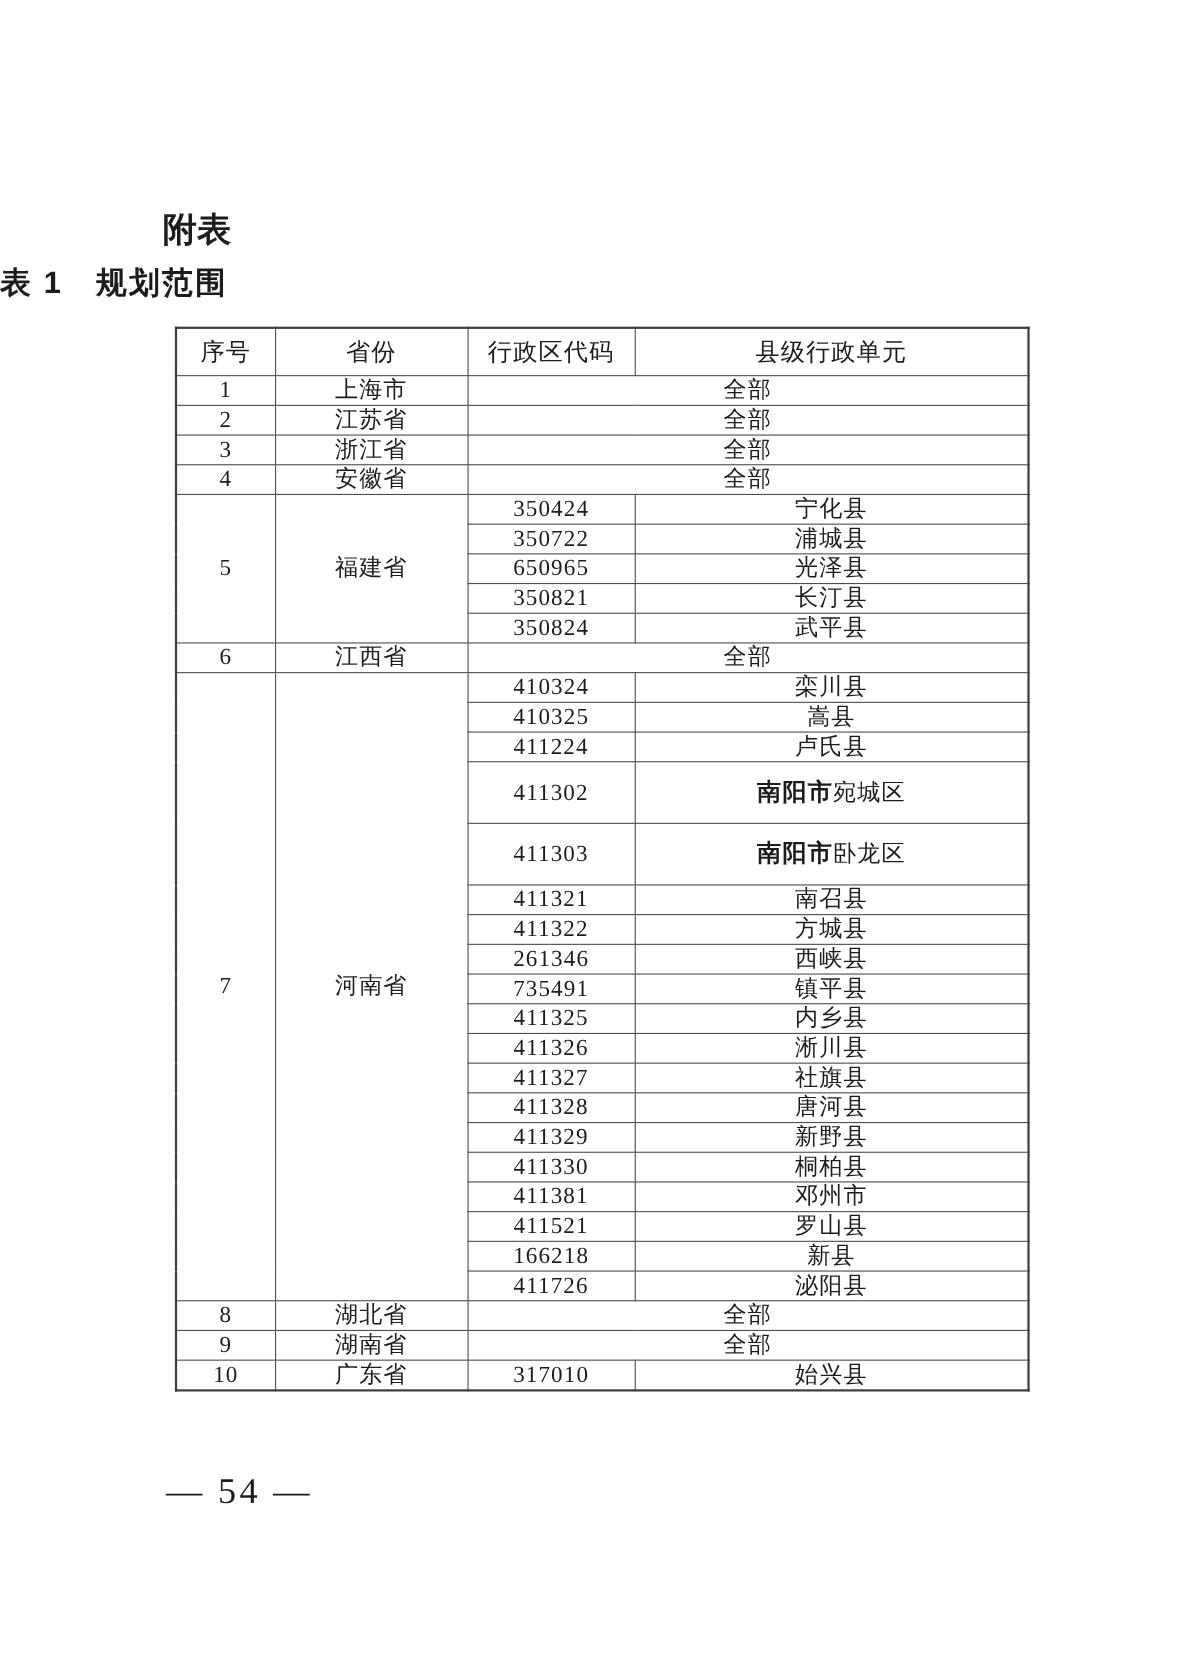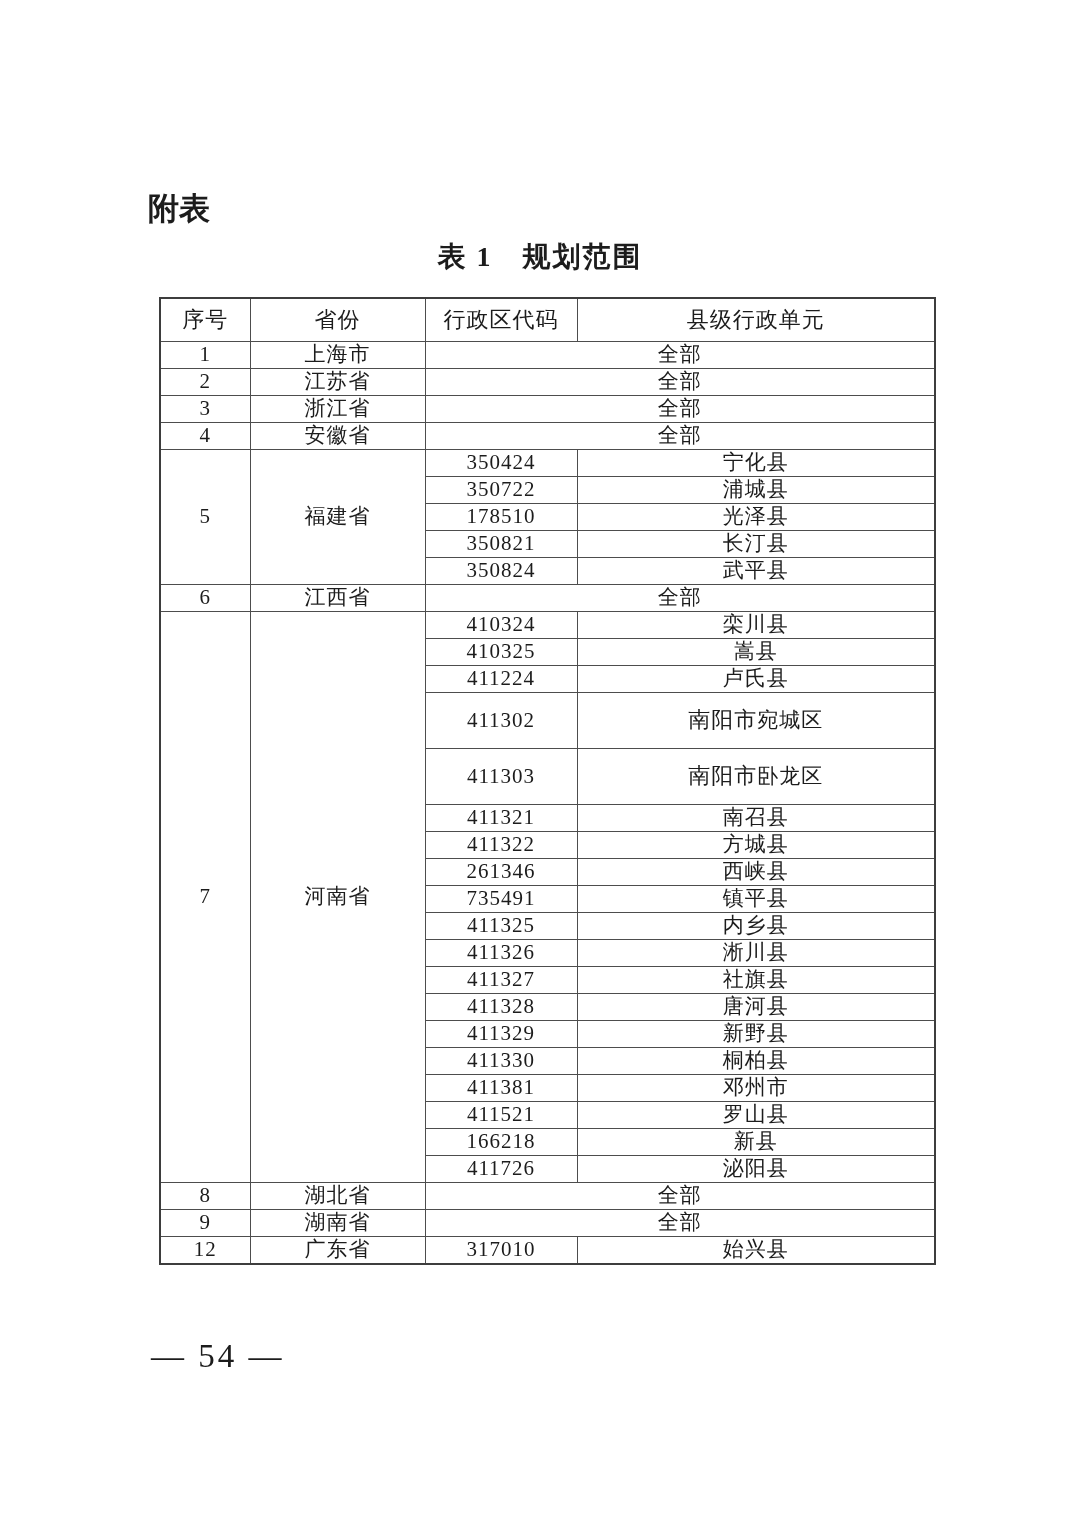--- a/index.html
+++ b/index.html
@@ -10,22 +10,22 @@
     font-family: "Liberation Serif", serif;
     color: #1c1c1c;
   }
   .appendix-label {
     position: absolute; left: 148px; top: 162px;
     font-family: "Liberation Sans", sans-serif;
     font-weight: 700; font-size: 31px; line-height: 1.1; margin-top: 30px;
   }
   .table-title {
     position: absolute; left: 0; top: 238px; width: 1080px;
-    text-align: center;
-    font-family: Liberation Serif, serif;
+    text-align: left;
+    font-family: Liberation Sans, sans-serif;
     font-weight: 700; font-size: 28px; letter-spacing: 2px;
   }
   table.scope-table {
     position: absolute; left: 159px; top: 297px;
     border-collapse: collapse; table-layout: fixed;
     border: 2px solid #3d3d3d;
   }
   .scope-table th, .scope-table td {
     border: 1.5px solid #4d4d4d;
     text-align: center; vertical-align: middle;
@@ -33,21 +33,21 @@
     font-size: 21px; line-height: 1.2;
     letter-spacing: 1px;
   }
   .scope-table th {
     height: 42px; font-weight: 400; font-size: 22px;
   }
   .scope-table tr.std > td { height: 26px; }
   .scope-table tr.tall > td { height: 55px; }
   .county-prefix {
     font-family: "Liberation Sans", sans-serif;
-    font-weight: 400; font-size: 22px;
+    font-weight: 700; font-size: 22px;
   }
   .page-number {
     position: absolute; left: 151px; top: 1338px;
     font-size: 33px; letter-spacing: 3px;
   }
 </style>
 </head>
 <body>
 
 <div class="appendix-label">附表</div>
@@ -94,21 +94,21 @@
         <td rowspan="5">5</td>
         <td rowspan="5">福建省</td>
         <td>350424</td>
         <td>宁化县</td>
       </tr>
       <tr class="std">
         <td>350722</td>
         <td>浦城县</td>
       </tr>
       <tr class="std">
-        <td>178510</td>
+        <td>650965</td>
         <td>光泽县</td>
       </tr>
       <tr class="std">
         <td>350821</td>
         <td>长汀县</td>
       </tr>
       <tr class="std">
         <td>350824</td>
         <td>武平县</td>
       </tr>
@@ -199,21 +199,21 @@
         <td rowspan="1">8</td>
         <td rowspan="1">湖北省</td>
         <td colspan="2">全部</td>
       </tr>
       <tr class="std">
         <td rowspan="1">9</td>
         <td rowspan="1">湖南省</td>
         <td colspan="2">全部</td>
       </tr>
       <tr class="std">
-        <td rowspan="1">12</td>
+        <td rowspan="1">10</td>
         <td rowspan="1">广东省</td>
         <td>317010</td>
         <td>始兴县</td>
       </tr>
     </tbody>
 </table>
 
 <div class="page-number">— 54 —</div>
 
 </body></html>

